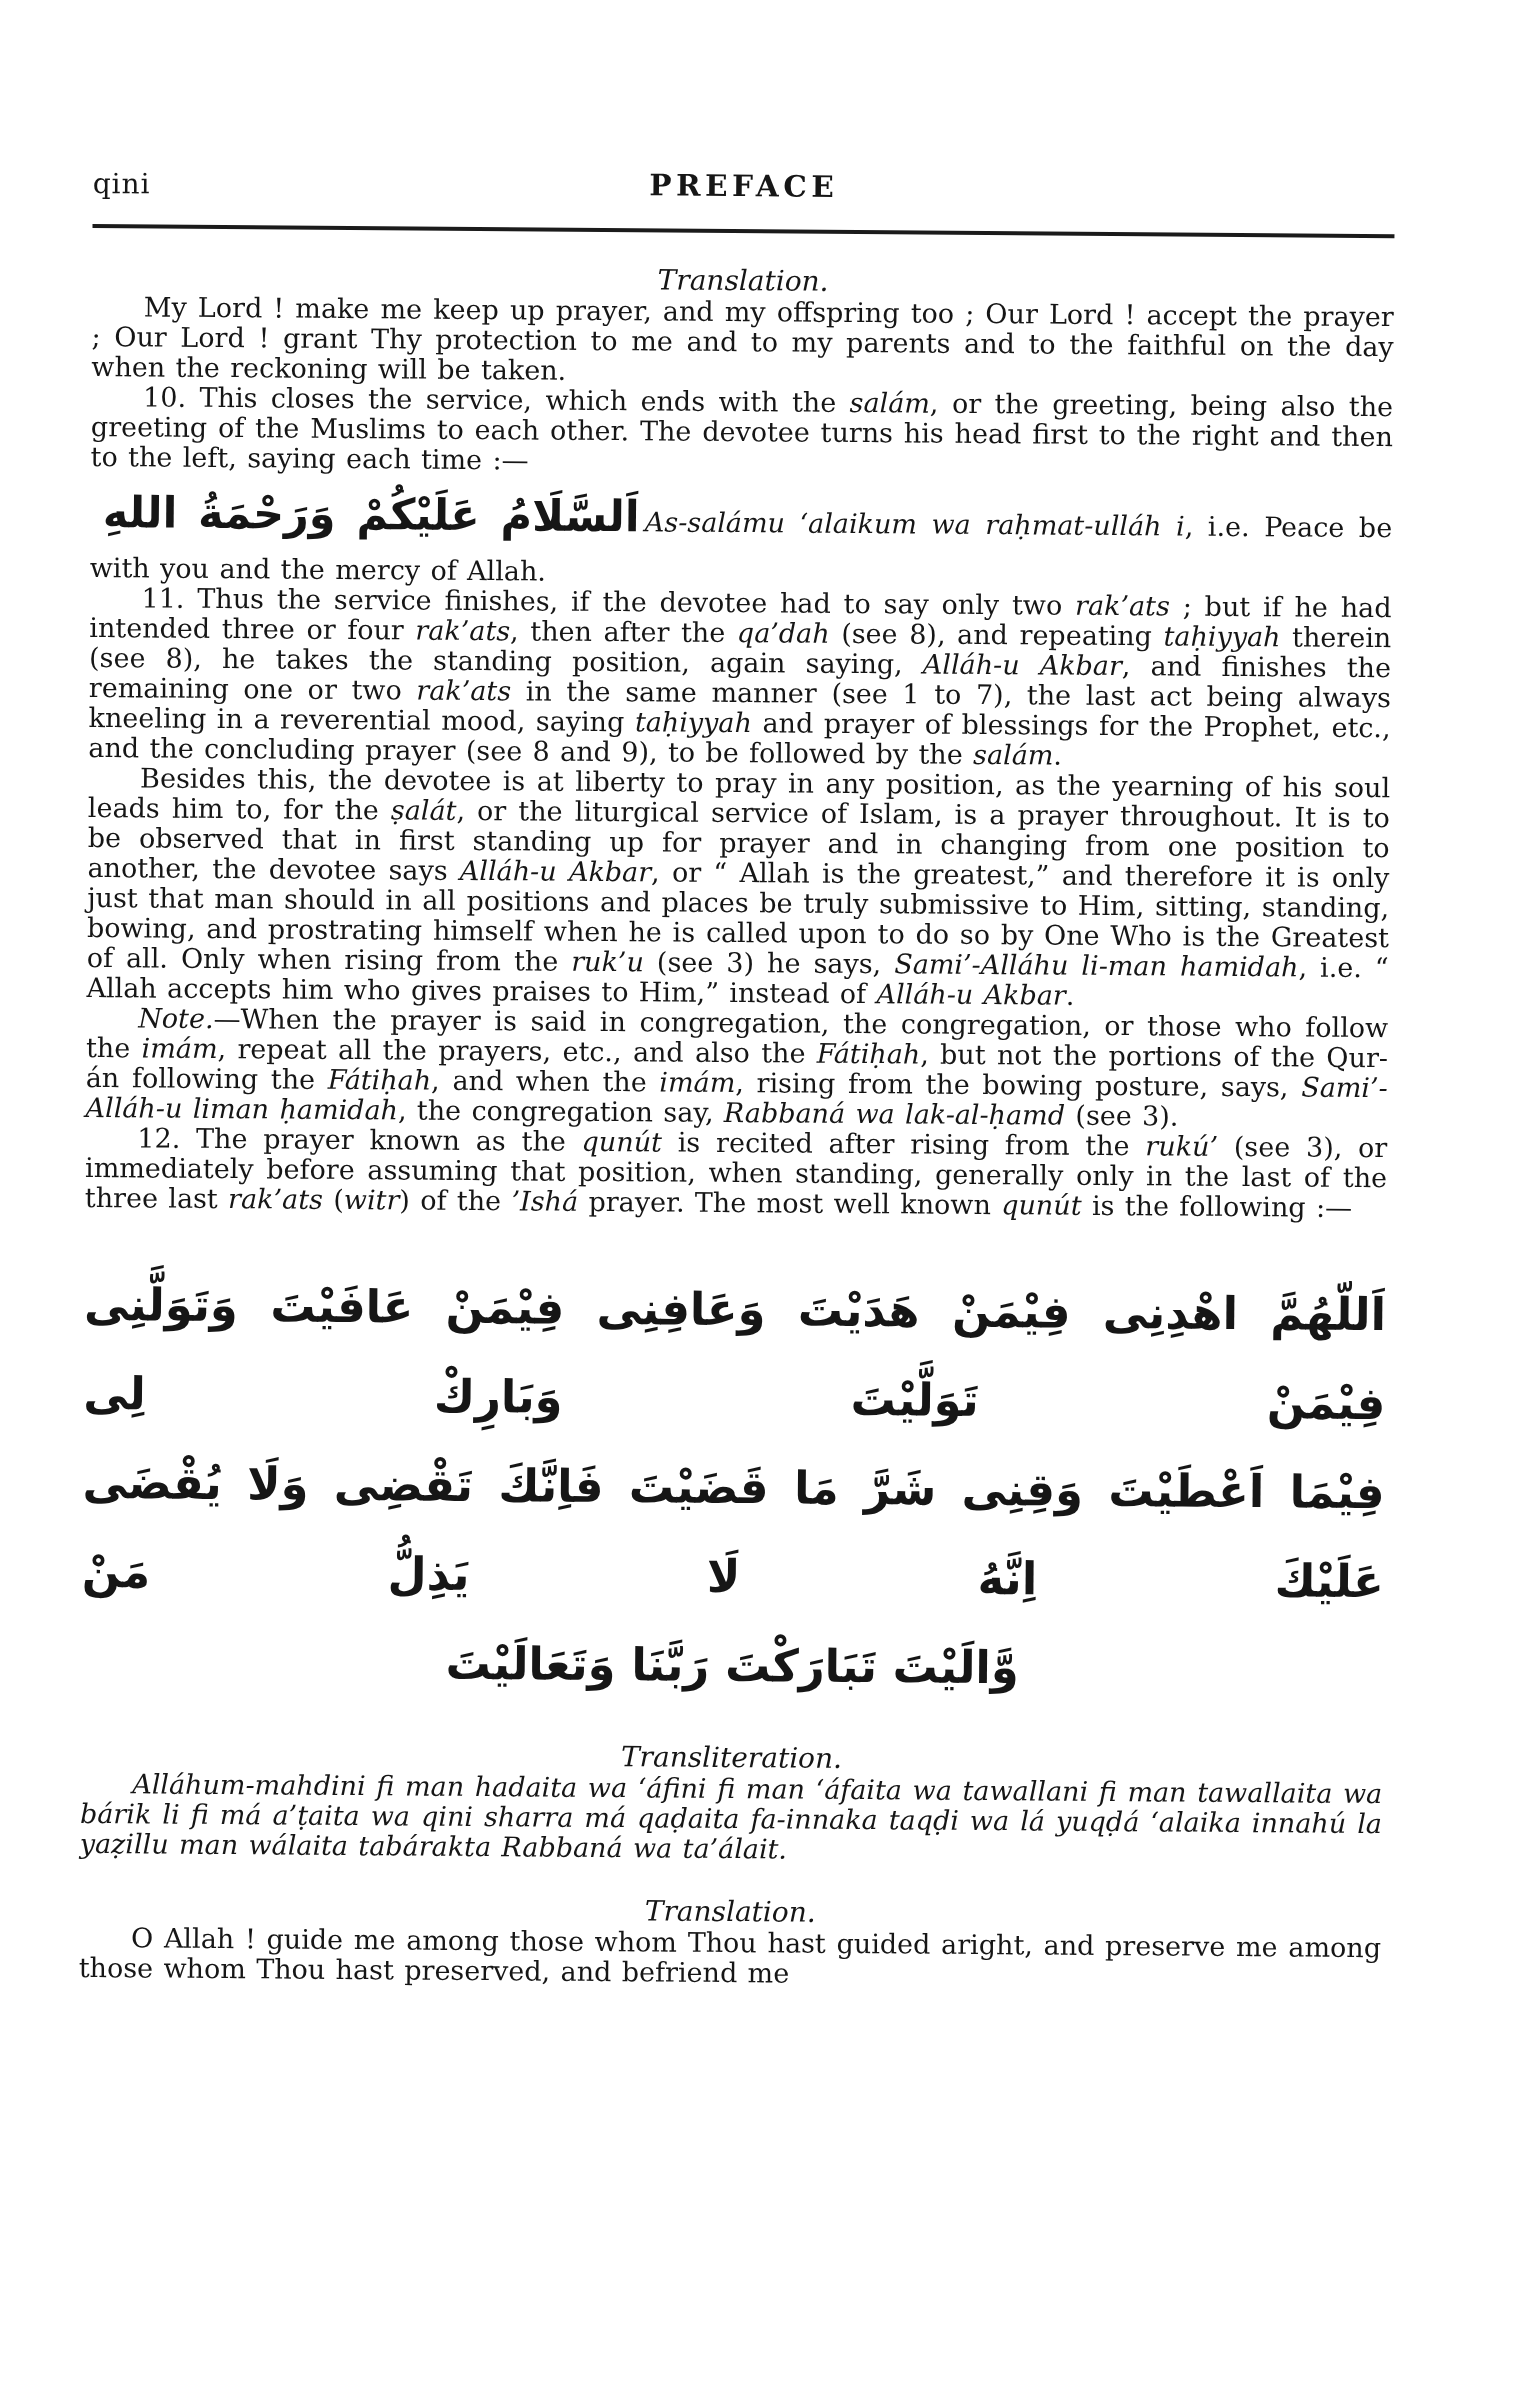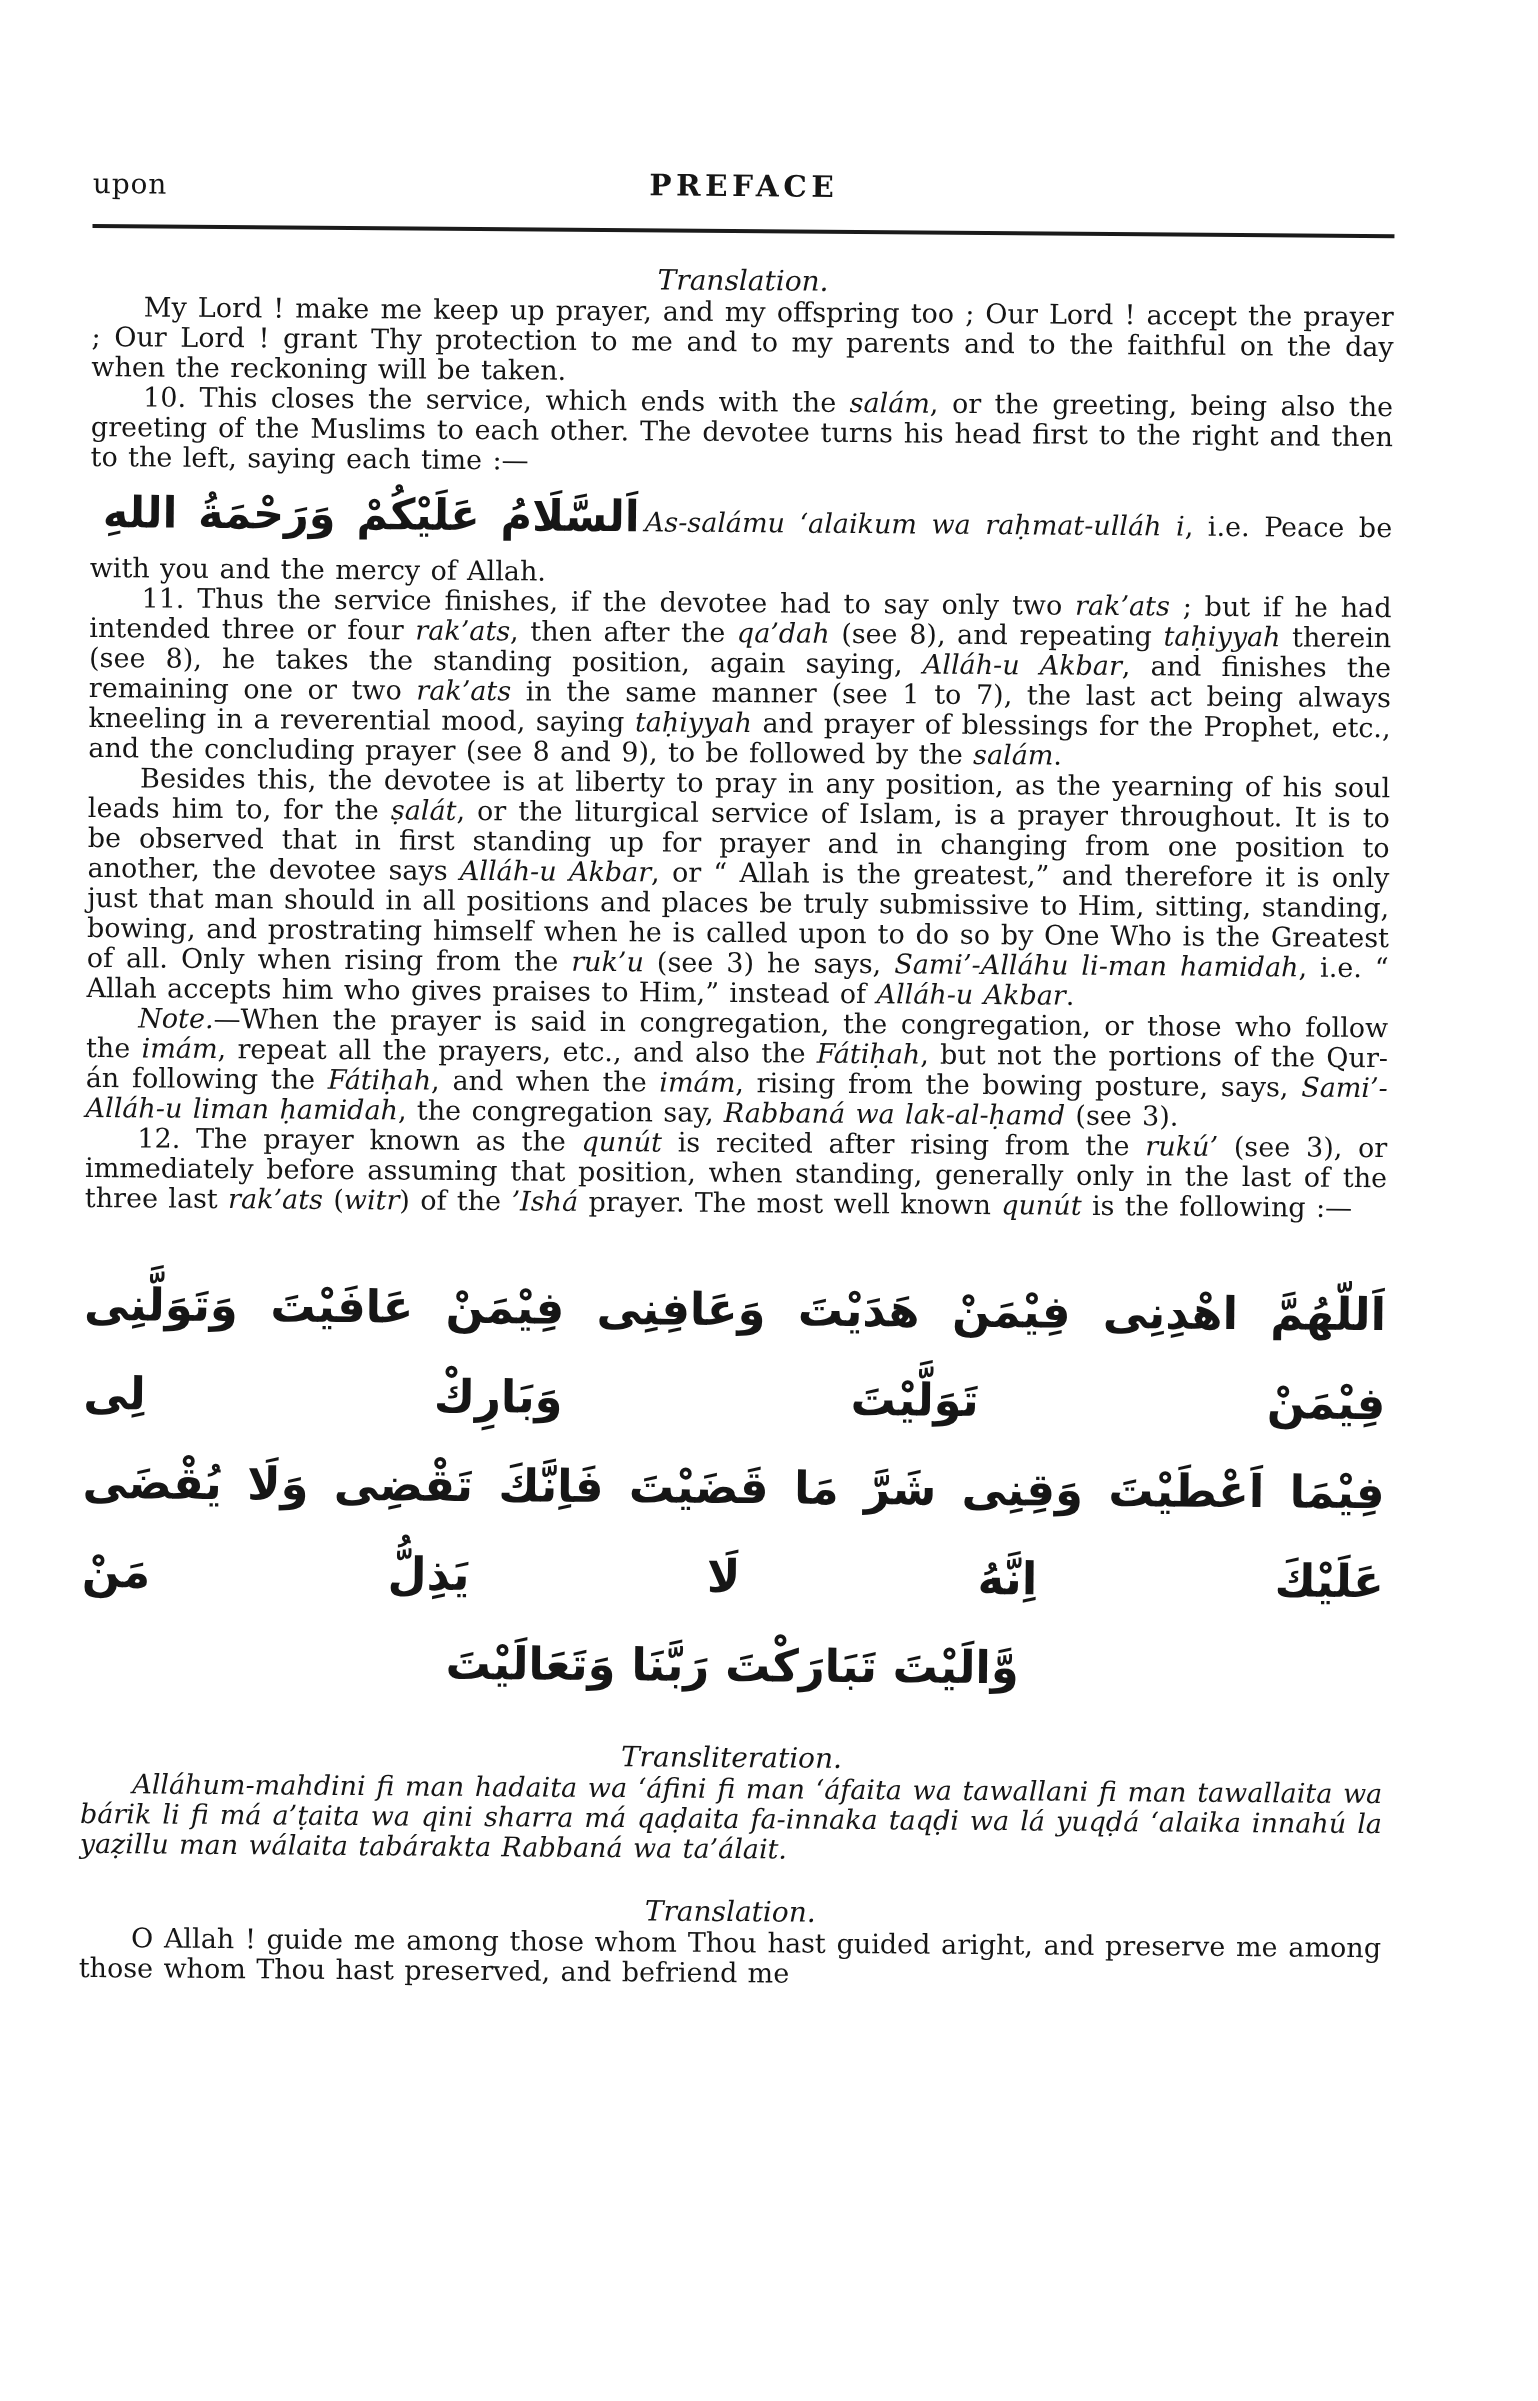--- a/index.html
+++ b/index.html
@@ -61,21 +61,21 @@
   .final{word-spacing:8px;}
   .translit{word-spacing:3.6px;}
 </style>
 </head>
 <body>
 
 <div class="page">
   <div class="content">
 
     <div class="header">
-      <span class="pagenum">upon</span>
+      <span class="pagenum">qini</span>
       <span class="runtitle">PREFACE</span>
     </div>
 
     <div class="rule"></div>
 
     <div class="center-head">Translation.</div>
 
     <p class="body indent gap-sm"><span class="seg-r">My Lord ! make me keep up prayer, and my offspring too ; Our Lord ! accept the prayer ; Our Lord ! grant Thy protection to me and to my parents and to the faithful on the day when the reckoning will be taken.</span></p>
 
     <p class="body indent gap-lg"><span class="seg-r">10. This closes the service, which ends with the </span><span class="seg-i">salám</span><span class="seg-r">, or the greeting, being also the greeting of the Muslims to each other.  The devotee turns his head first to the right and then to the left, saying each time :—</span></p>

